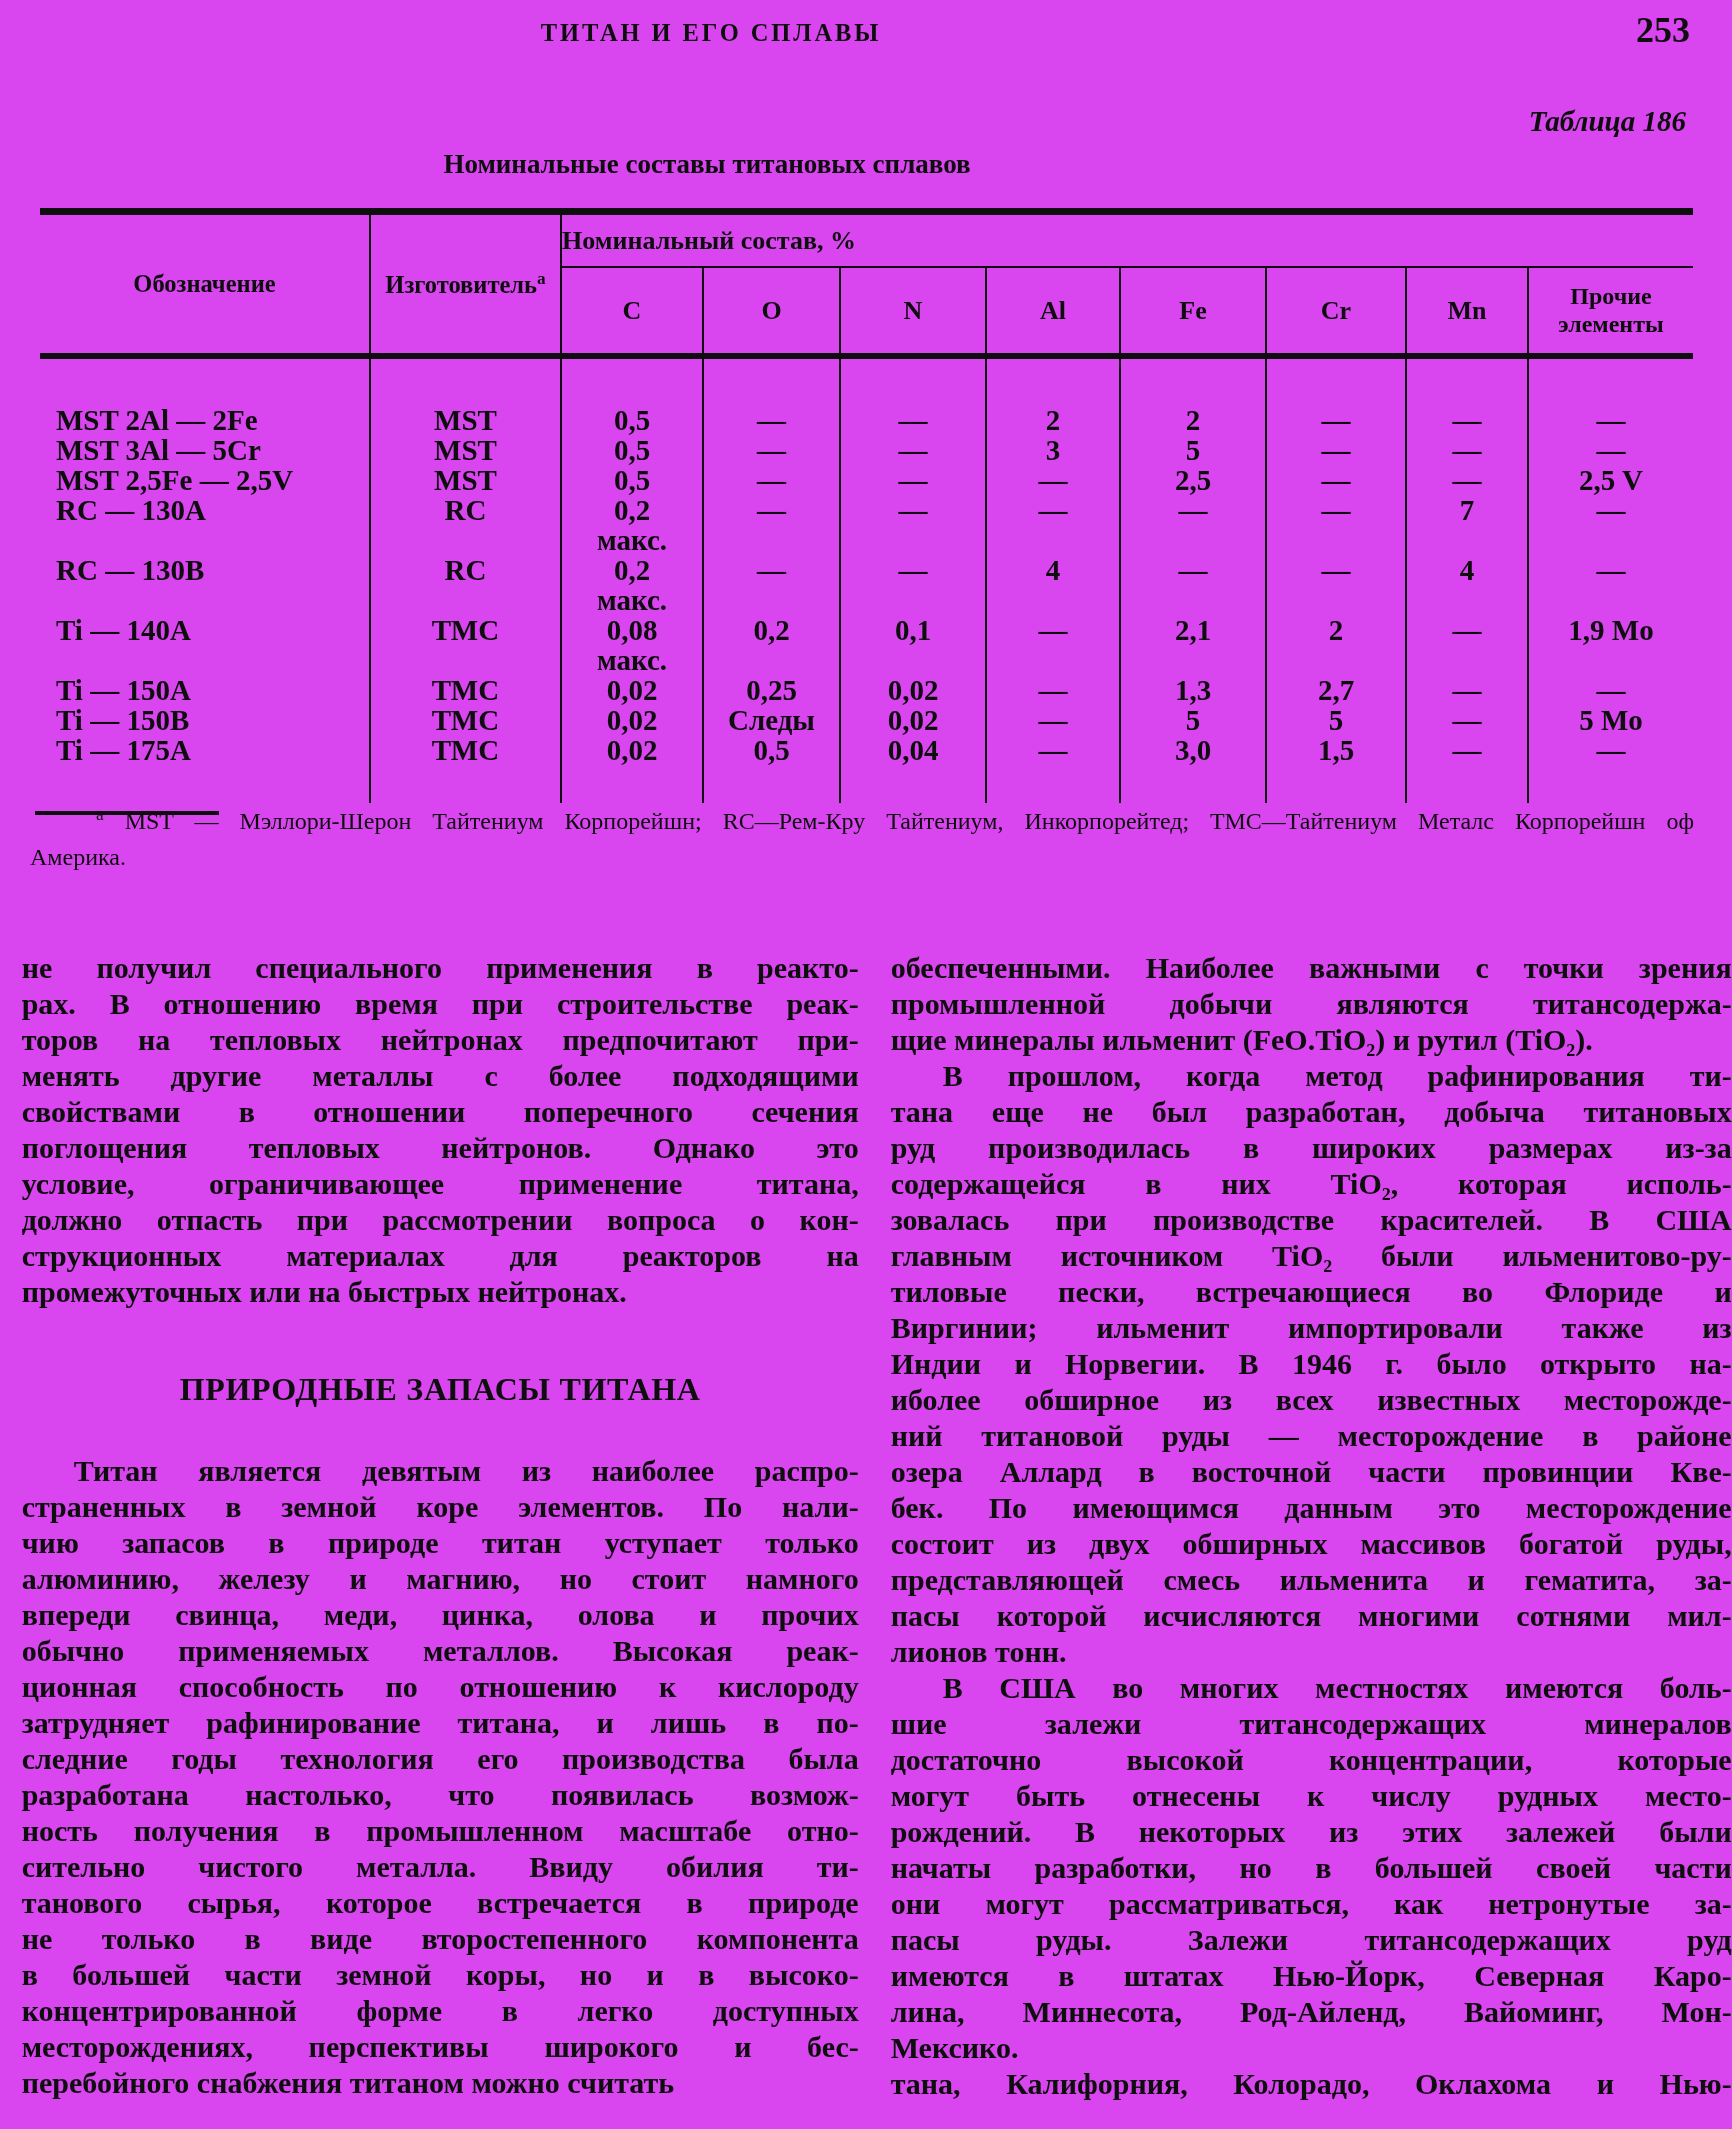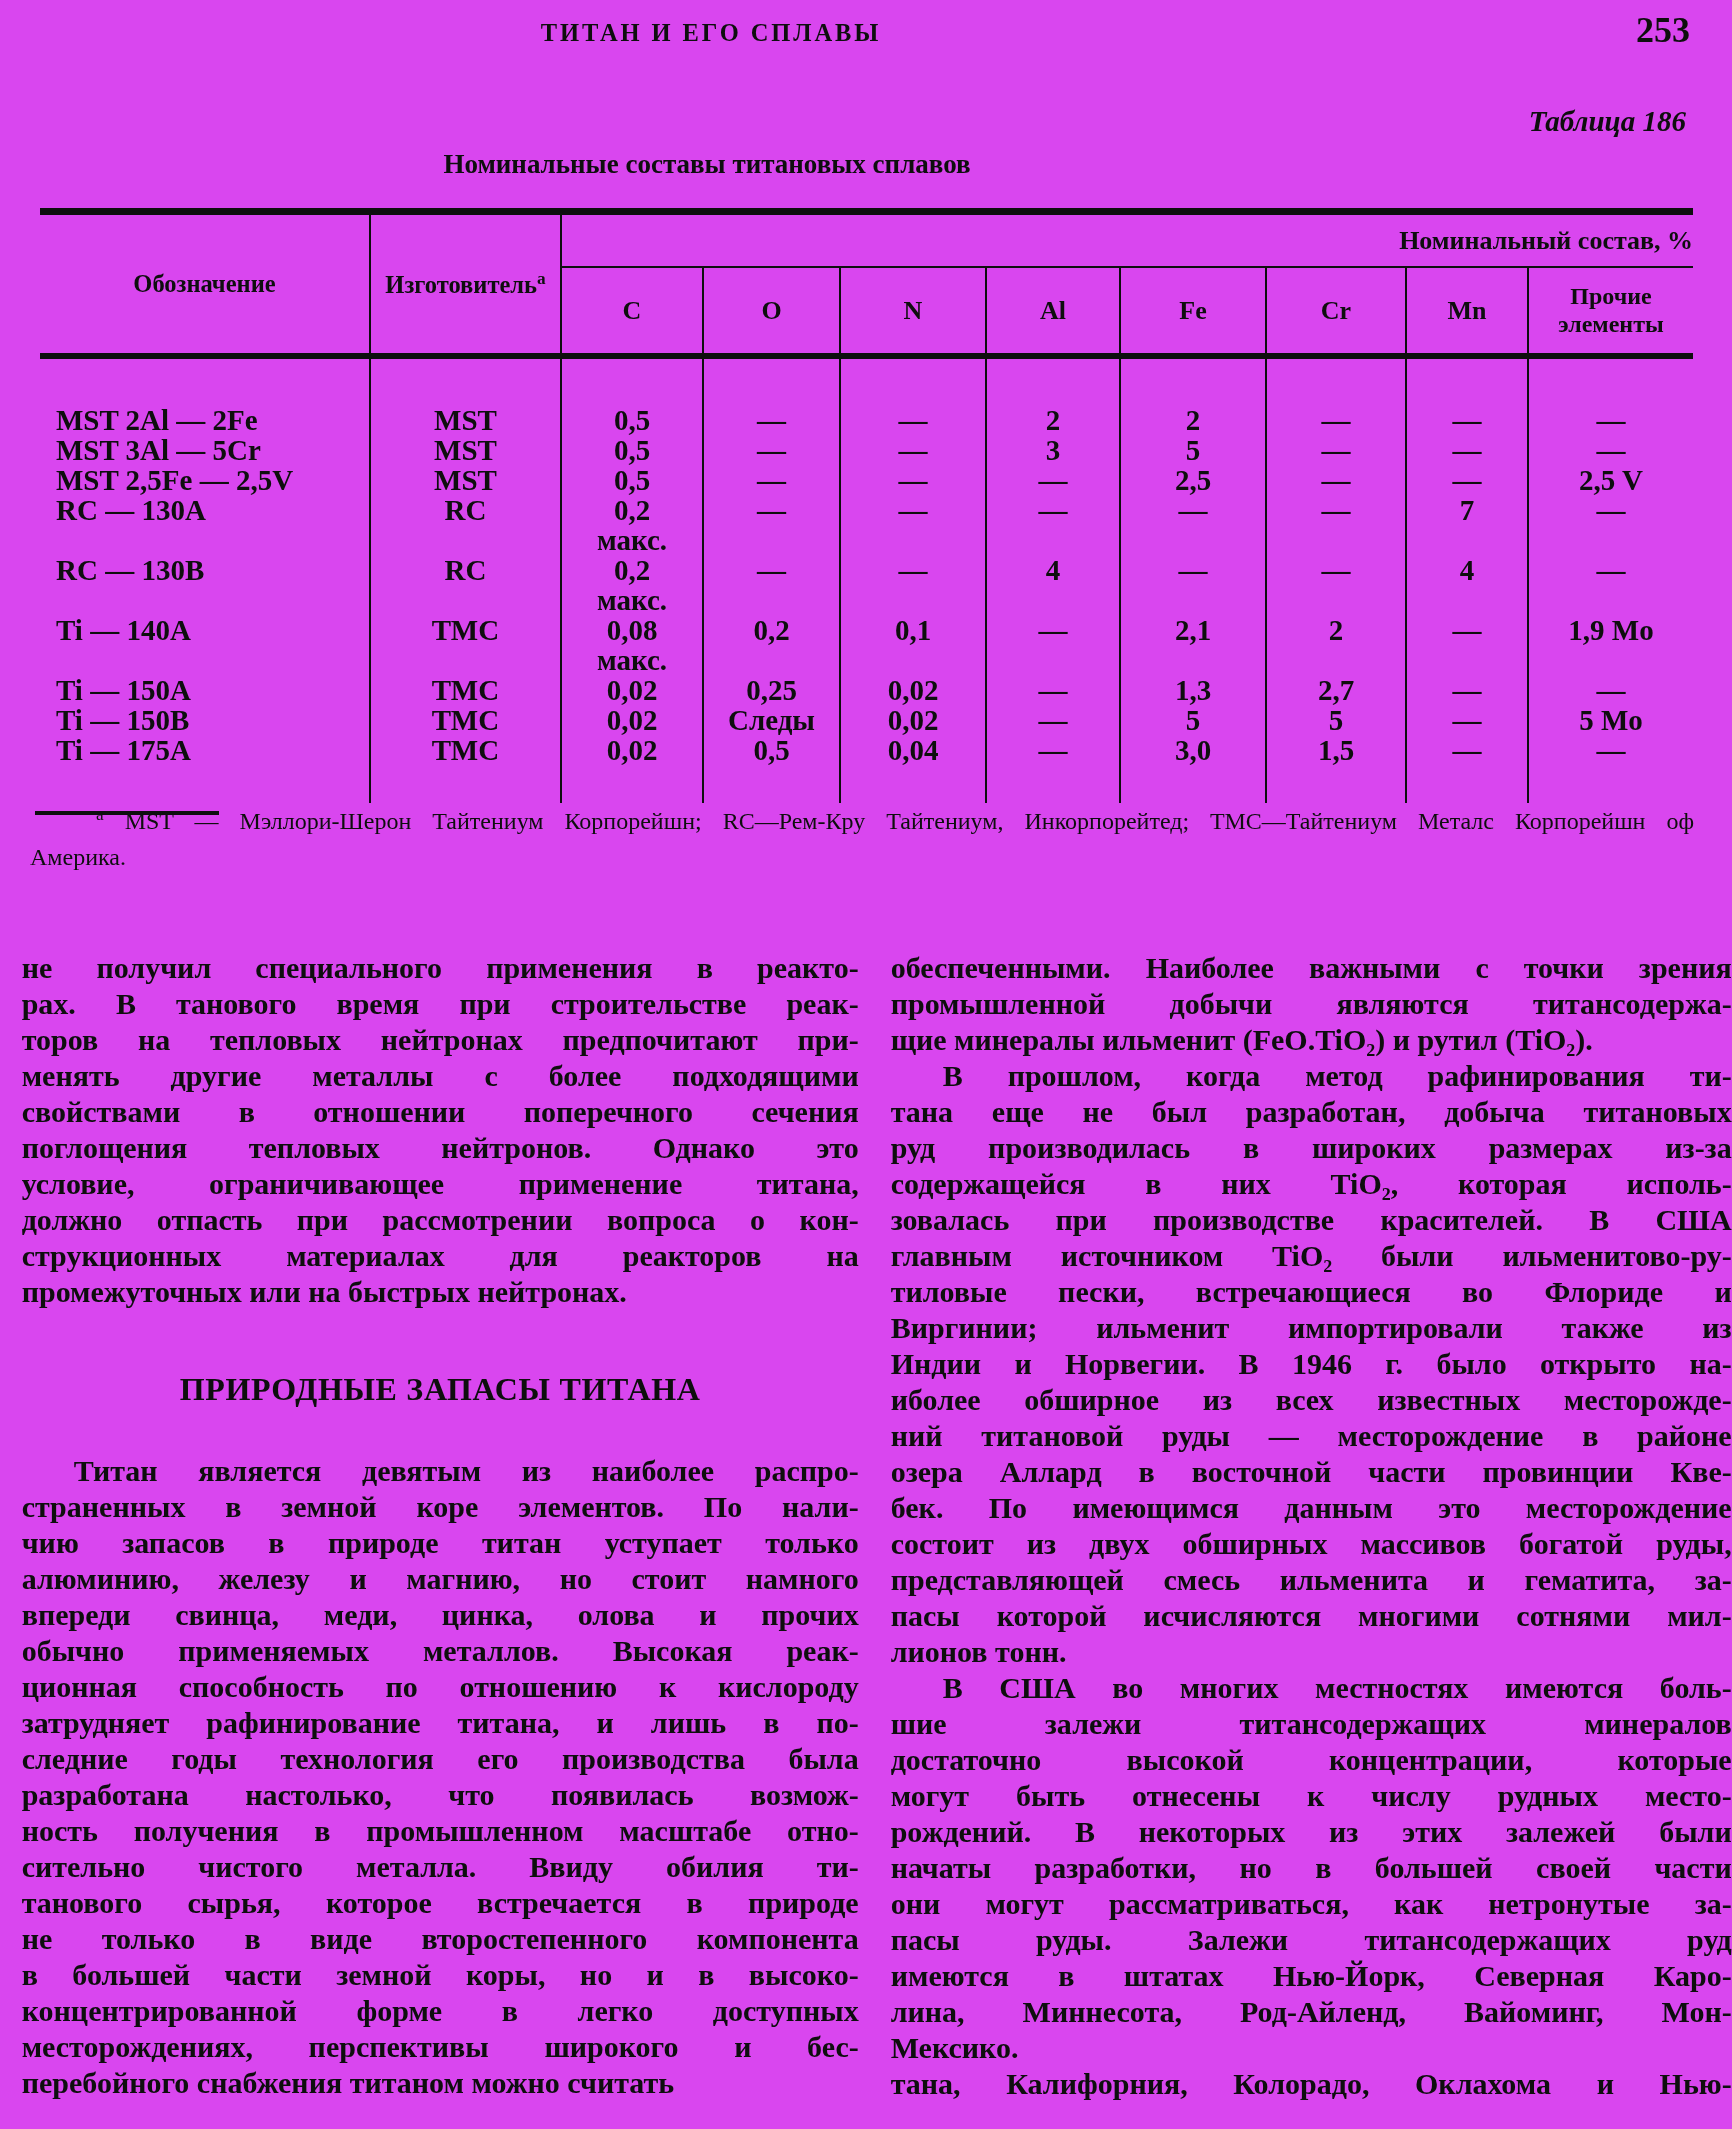--- a/index.html
+++ b/index.html
@@ -26,21 +26,21 @@
     position:absolute;top:208px;left:40px;width:1653px;
     border-collapse:collapse;table-layout:fixed;
     border-top:7.2px solid #0e0e0e;
   }
   .tbl th{font-weight:bold;padding:0;}
   .th-designation{border-bottom:6.5px solid #0e0e0e;font-size:24.5px;vertical-align:middle;}
   .th-maker{border-bottom:6.5px solid #0e0e0e;border-left:2.9px solid #0e0e0e;font-size:24.5px;vertical-align:middle;}
   .th-maker sup{font-size:17.3px;}
   .th-group{
     border-left:2.9px solid #0e0e0e;border-bottom:2.9px solid #0e0e0e;
-    font-size:26px;height:51px;vertical-align:middle;text-align:right;
+    font-size:26px;height:51px;vertical-align:middle;text-align:left;
   }
   .th-el{
     border-left:2.9px solid #0e0e0e;border-bottom:6.5px solid #0e0e0e;
     font-size:26px;height:85px;vertical-align:middle;text-align:center;line-height:1.15;
   }
   .th-other{font-size:24px;padding:0 10px;}
   .tbl tbody td{
     font-size:29px;font-weight:bold;text-align:center;vertical-align:top;
     line-height:30px;padding:0;
   }
@@ -412,21 +412,21 @@
   <div class="footnote-sep"></div>
   <div class="footnote">
     <div class="fn-line1"><sup>а</sup> <span>MST — Мэллори-Шерон Тайтениум Корпорейшн; RC—Рем-Кру Тайтениум, Инкорпорейтед; ТМС—Тайтениум Металс Корпорейшн оф</span></div>
     <div class="fn-line2">Америка.</div>
   </div>
 
   <div class="columns">
     <div class="col left">
         <div class="para">
           <div class="line fill">не получил специального применения в реакто-</div>
-          <div class="line fill">рах. В танового время при строительстве реак-</div>
+          <div class="line fill">рах. В отношению время при строительстве реак-</div>
           <div class="line fill">торов на тепловых нейтронах предпочитают при-</div>
           <div class="line fill">менять другие металлы с более подходящими</div>
           <div class="line fill">свойствами в отношении поперечного сечения</div>
           <div class="line fill">поглощения тепловых нейтронов. Однако это</div>
           <div class="line fill">условие, ограничивающее применение титана,</div>
           <div class="line fill">должно отпасть при рассмотрении вопроса о кон-</div>
           <div class="line fill">струкционных материалах для реакторов на</div>
           <div class="line">промежуточных или на быстрых нейтронах.</div>
         </div>
         <div class="col-heading">ПРИРОДНЫЕ ЗАПАСЫ ТИТАНА</div>

